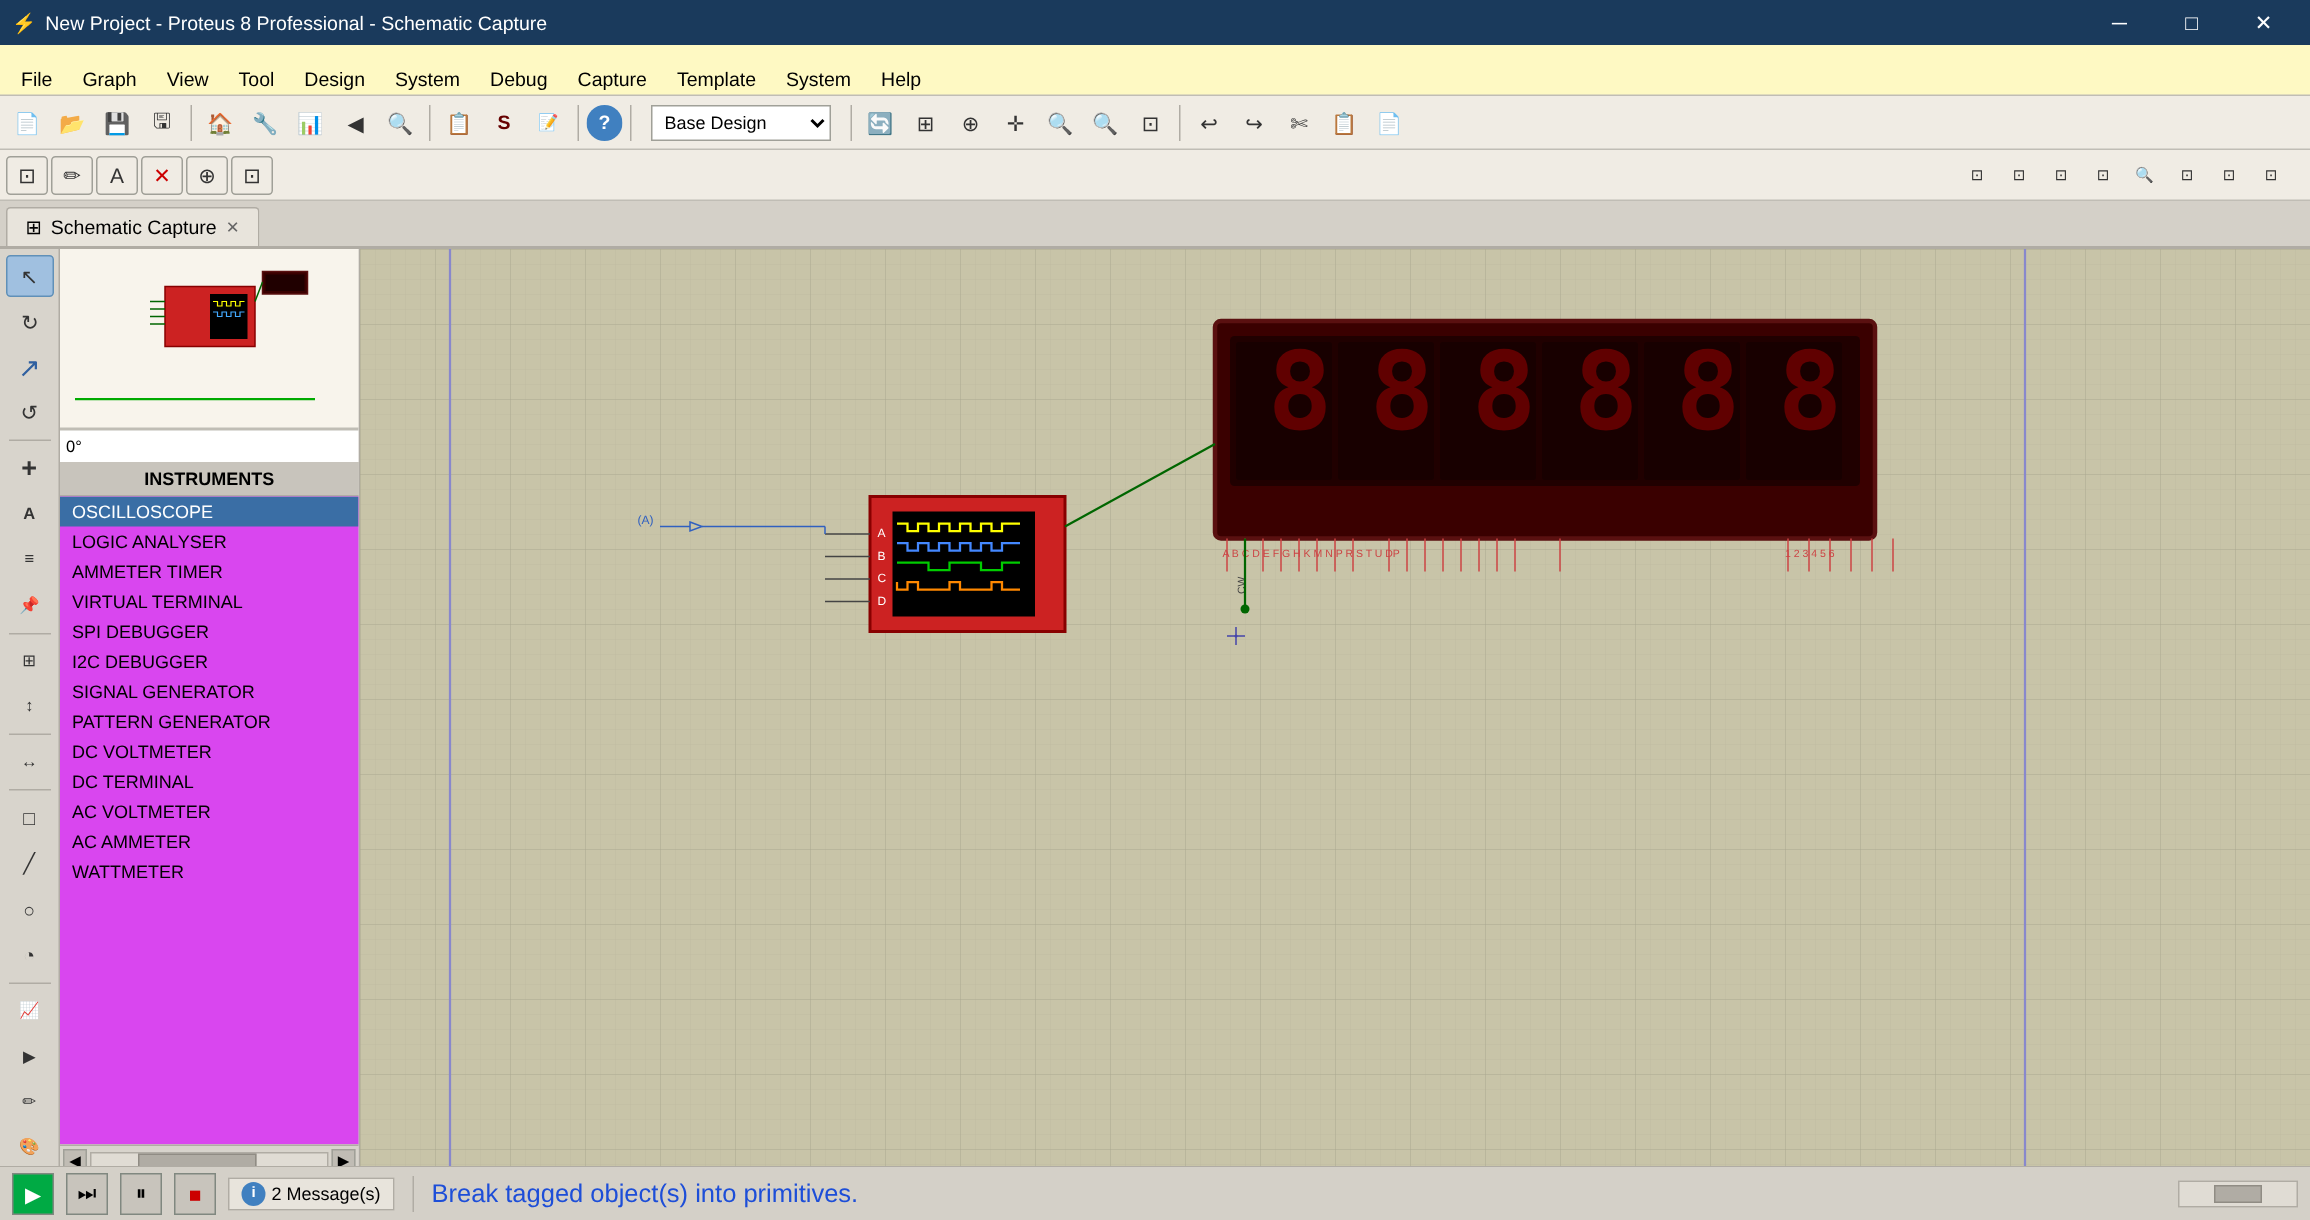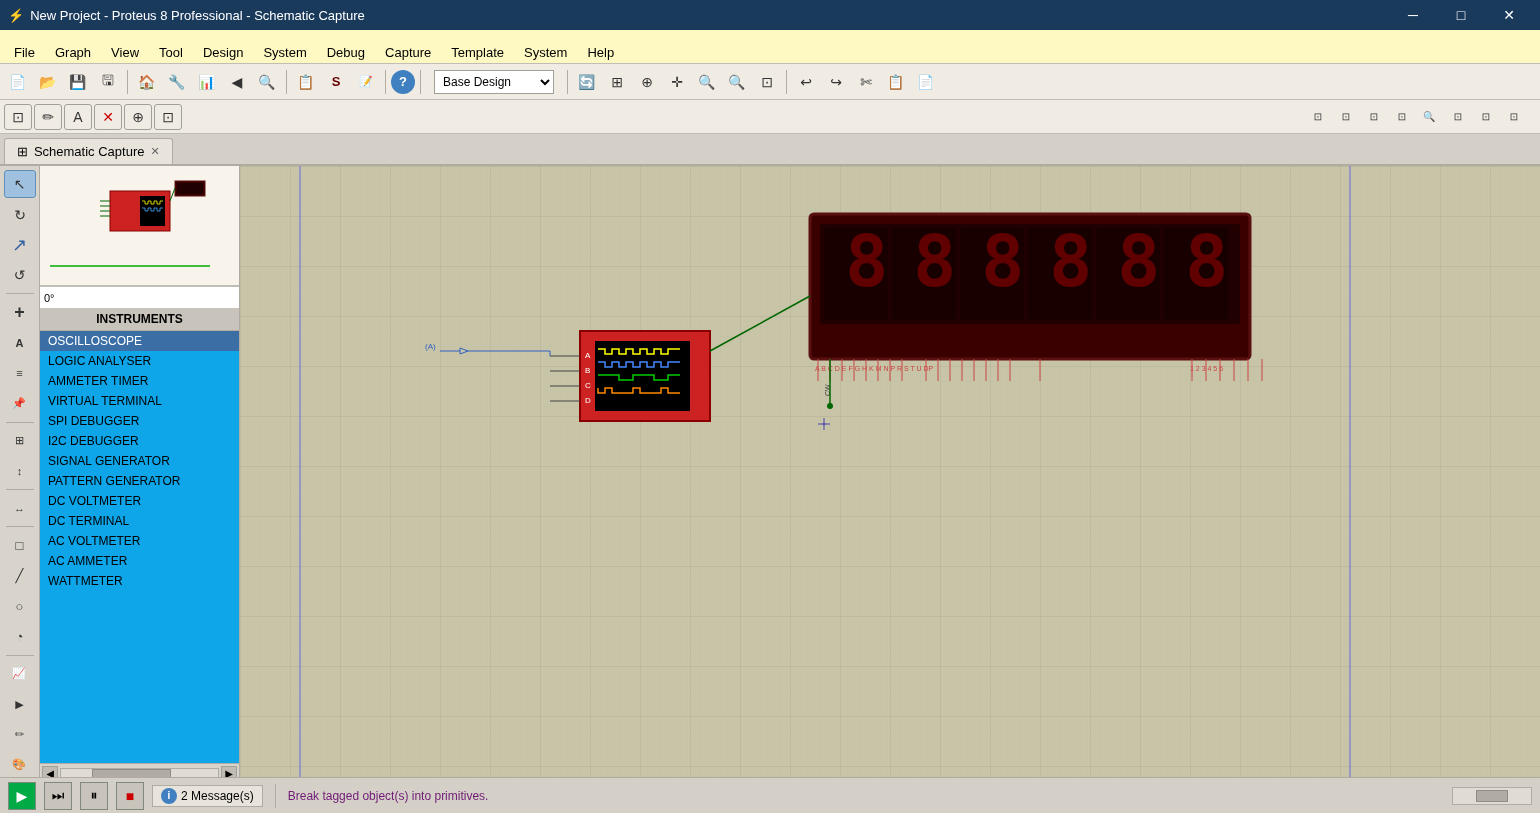--- a/index.html
+++ b/index.html
@@ -159,21 +159,21 @@
       background: #c8c4bc;
       padding: 4px 8px;
       font-size: 12px;
       font-weight: bold;
       border-bottom: 1px solid #b0aca4;
       text-align: center;
     }
     #instruments-list {
       flex: 1;
       overflow-y: auto;
-      background: #0ea5e9;
+      background: #d946ef;
     }
     .inst-item {
       padding: 3px 8px;
       font-size: 12px;
       cursor: pointer;
       color: #000;
     }
     .inst-item.selected { background: #3a6ea5; color: white; }
 
     
@@ -579,18 +579,18 @@
   <button class="play-btn">⏸</button>
   <button class="play-btn" style="color:#cc0000;">■</button>
 
   <div class="status-info">
     <div class="info-icon">
       <span>i</span>
     </div>
     <span>2 Message(s)</span>
   </div>
   <div style="border-left:1px solid #b0aca4;height:24px;margin:0 4px;"></div>
-  <span style="font-size:12px;color:#701a75;">Break tagged object(s) into primitives.</span>
+  <span style="font-size:17px;color:#1d4ed8;">Break tagged object(s) into primitives.</span>
 
   <div style="margin-left:auto;width:80px;height:18px;background:#e0dcd4;border:1px solid #b0aca4;position:relative;">
     <div style="position:absolute;bottom:2px;left:30%;width:40%;height:12px;background:#b0aca4;border:1px solid #908c84;"></div>
   </div>
 </div>
 
 </body></html>

